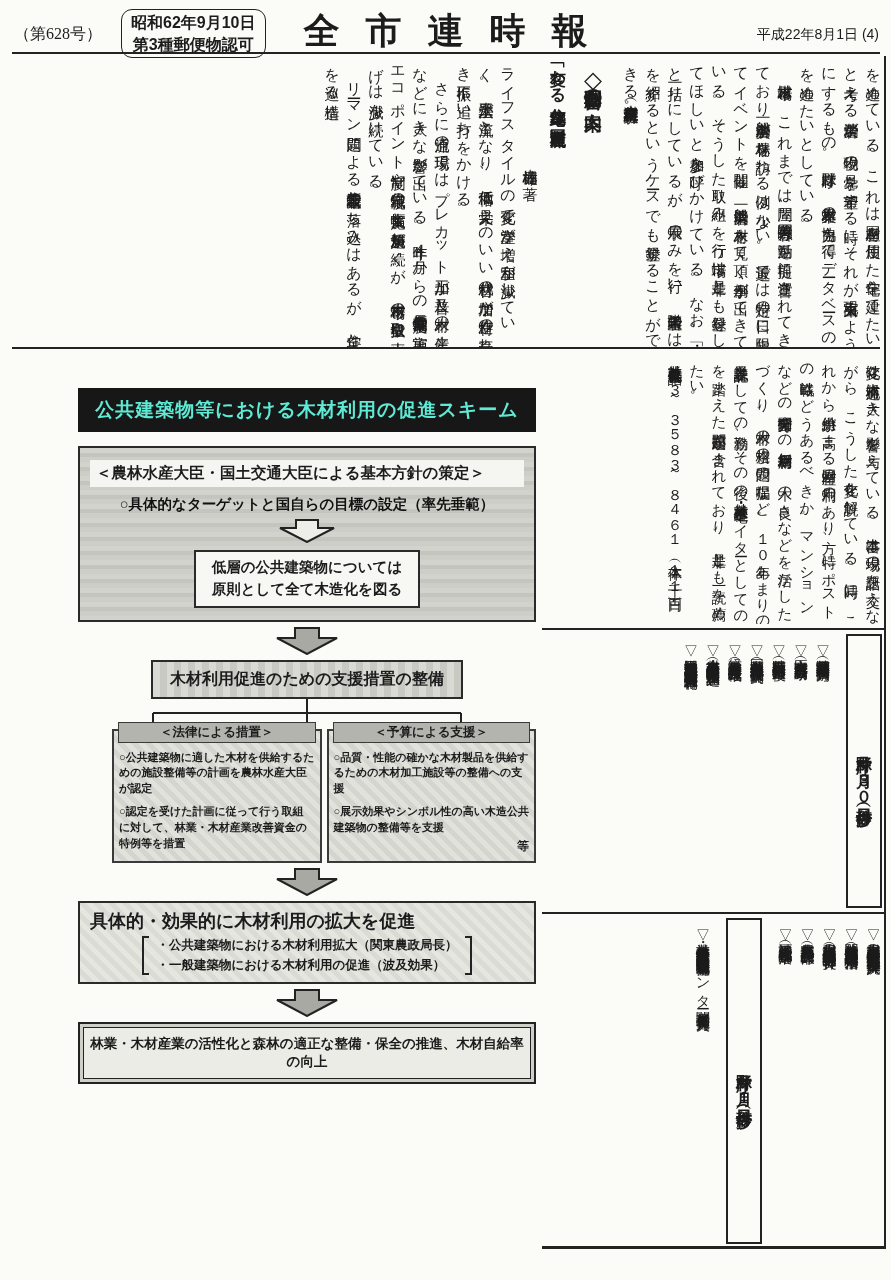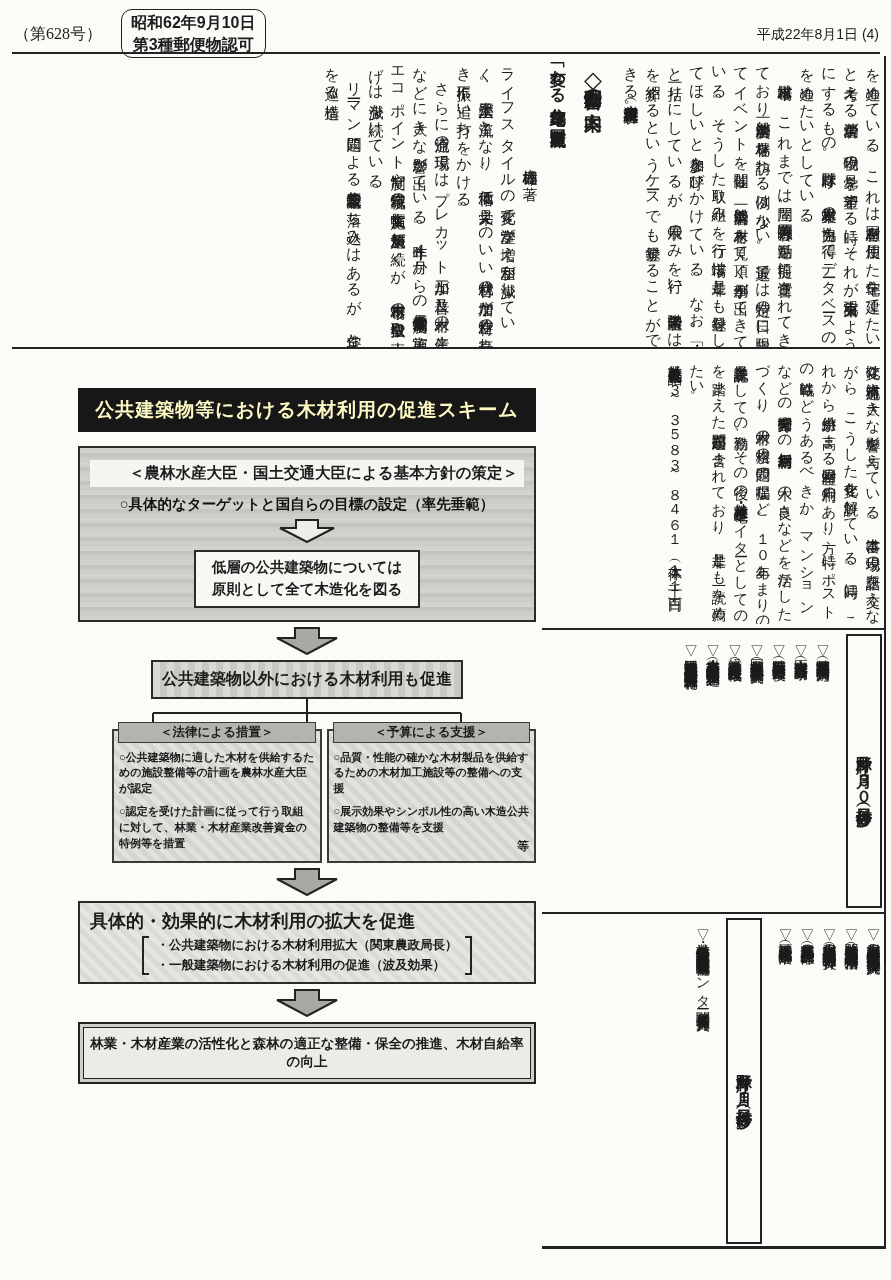--- a/index.html
+++ b/index.html
@@ -45,27 +45,27 @@
   .book-author { font-size:15px; line-height:22px; padding-top:100px; }
 
   .jirei-heading { font-family:"Liberation Sans",sans-serif; font-weight:bold; font-size:16px;
                    border:2px solid #222; inline-size:100%; text-align:center;
                    padding:6px 7px; line-height:1.15; margin-block:2px 12px; }
   #region-jirei2 .jirei-heading { margin-block:12px 12px; }
 
   
   #diagram { position:absolute; left:78px; top:388px; width:458px;
              font-family:"Liberation Sans",sans-serif; }
-  .dg-title { background:#171717; color:#fef9c3; font-weight:bold; font-size:19px;
+  .dg-title { background:#171717; color:#5eead4; font-weight:bold; font-size:19px;
               text-align:center; padding:9px 0; letter-spacing:1px; margin-bottom:14px; }
   .policy-box { border:2px solid #2a2a2a; padding:12px 10px 12px;
                 background:repeating-linear-gradient(180deg,#d3d3cd 0 5px,#c5c5bf 5px 9px,#cecec8 9px 14px);
                 display:flex; flex-direction:column; align-items:center; }
   .policy-head { background:#f5f5f1; font-weight:bold; font-size:15.5px; padding:3px 6px;
-                 align-self:stretch; text-align:right; }
+                 align-self:stretch; text-align:left; }
   .policy-sub { font-weight:bold; font-size:14.5px; margin-top:8px; color:#111; }
   .policy-inner { border:2px solid #2a2a2a; background:#f7f7f3; font-weight:bold; font-size:14.5px;
                   text-align:center; padding:5px 16px; line-height:1.5; margin-top:2px; }
   .policy-inner span { display:block; }
   .arrow { display:block; margin:5px auto; }
   .support-box { border:2px solid #2a2a2a; font-weight:bold; font-size:16px; text-align:center;
                  padding:7px 0; width:312px; margin:2px auto 0;
                  background:repeating-linear-gradient(90deg,#dadad5 0 7px,#c9c9c3 7px 14px); }
   .connector { display:block; margin:0 auto; }
   .measures { display:flex; gap:5px; align-items:stretch;margin-left:34px; }
@@ -92,20 +92,21 @@
 </head>
 <body>
 
 <div class="page">
 
   <div class="issue">（第628号）</div>
   <div class="permit">
     <span>昭和62年9月10日</span>
     <span>第3種郵便物認可</span>
   </div>
+  <div class="paper-title">全市連時報</div>
   <div class="pub-date">平成22年8月1日 (4)</div>
 
   <div class="rule" id="rule-header"></div>
   <div class="rule" id="rule-top"></div>
   <div class="rule" id="rule-mid1"></div>
   <div class="rule" id="rule-mid2"></div>
   <div class="rule" id="rule-bottom"></div>
   <div class="rule" id="rule-right"></div>
 
   <section class="vtext" id="region-top">
@@ -157,21 +158,21 @@
       <div class="policy-inner">
         <span>低層の公共建築物については</span>
         <span>原則として全て木造化を図る</span>
       </div>
     </div>
 
     <svg class="arrow" width="64" height="28" viewBox="0 0 64 28">
         <polygon points="20,1 44,1 44,11 62,11 32,27 2,11 20,11" fill="#a9a9a3" stroke="#222" stroke-width="2"></polygon>
       </svg>
 
-    <div class="support-box">公共建築物以外における木材利用も促進</div>
+    <div class="support-box">木材利用促進のための支援措置の整備</div>
 
     <svg class="connector" width="458" height="30" viewBox="0 0 458 30">
         <path d="M229,0 V14 M75,14 H383 M75,14 V30 M229,14 V30 M383,14 V30" stroke="#222" stroke-width="2" fill="none"></path>
       </svg>
 
     <div class="measures">
       <div class="measure-box">
         <div class="measure-head">＜法律による措置＞</div>
         <div class="measure-item">○公共建築物に適した木材を供給するための施設整備等の計画を農林水産大臣が認定</div>
         <div class="measure-item">○認定を受けた計画に従って行う取組に対して、林業・木材産業改善資金の特例等を措置</div>

